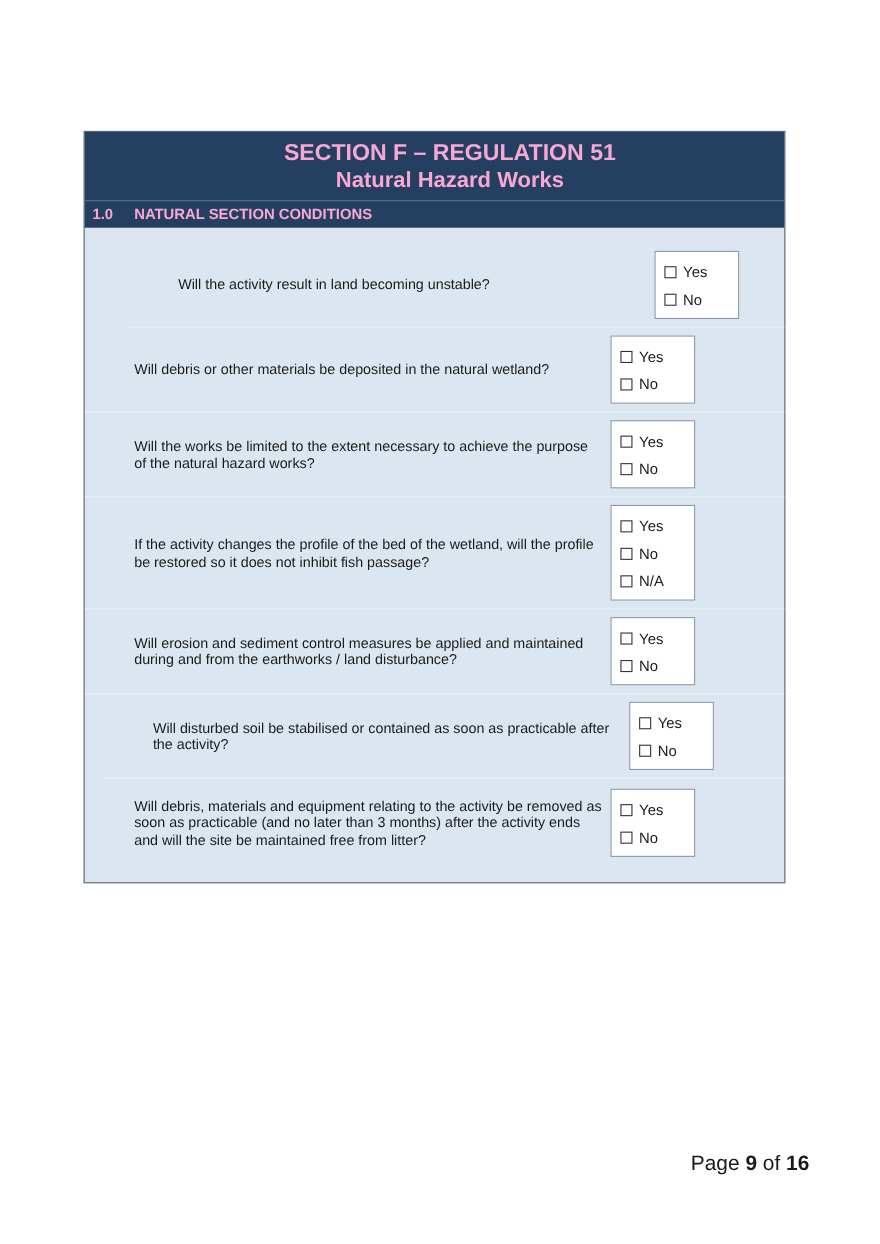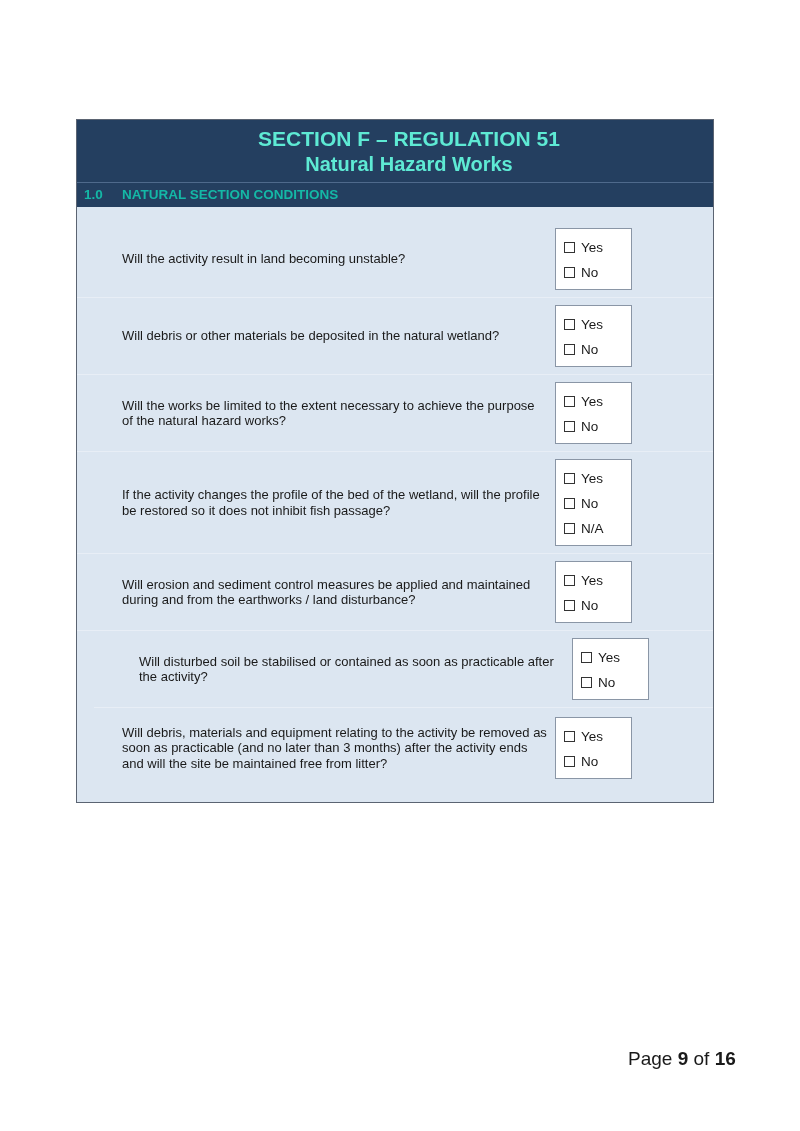--- a/index.html
+++ b/index.html
@@ -4,25 +4,25 @@
 <style>
   html, body { margin: 0; padding: 0; }
   body {
     width: 800px; height: 1131px; background: #ffffff; position: relative;
     font-family: "Liberation Sans", sans-serif; color: #1a1a1a;
   }
   .form {
     position: absolute; left: 76px; top: 119px; width: 638px;
     border: 1px solid #5b6472; background: #dce6f1; box-sizing: border-box;
   }
-  .hdr { background: #243f60; color: #5eead4; text-align: center; padding-top: 6px; padding-left: 28px; }
+  .hdr { background: #243f60; color: #f9a8d4; text-align: center; padding-top: 6px; padding-left: 28px; }
   .hdr .title { font-size: 21px; font-weight: bold; line-height: 26px; }
   .hdr .subtitle { font-size: 20px; font-weight: bold; line-height: 24px; padding-bottom: 6px; }
   .subhdr {
-    background: #243f60; color: #14b8a6; font-weight: bold; font-size: 13.5px;
+    background: #243f60; color: #f9a8d4; font-weight: bold; font-size: 13.5px;
     height: 24px; line-height: 24px; border-top: 1px solid #4f6a8c; display: flex;
   }
   .subhdr .num { width: 45px; padding-left: 7px; box-sizing: border-box; }
   .rows { padding: 14px 0 14px 0; }
   .row {
     display: flex; align-items: center; border-bottom: 1px solid #e8eef6;
     padding: 0; box-sizing: border-box;
   }
   .row:last-child { border-bottom: none; }
   .q { width: 478px; padding-left: 45px; box-sizing: border-box; font-size: 13px; line-height: 15.5px; padding-right: 6px; }
@@ -46,21 +46,21 @@
 <div class="form">
   <div class="hdr">
     <div class="title">SECTION F – REGULATION 51</div>
     <div class="subtitle">Natural Hazard Works</div>
   </div>
   <div class="subhdr">
     <span class="num">1.0</span>
     <span>NATURAL SECTION CONDITIONS</span>
   </div>
   <div class="rows" id="rows">
-      <div class="row" style="min-height: 74px;">
+      <div class="row" style="min-height: 74px; margin-left: 40px;">
         <div class="q">Will the activity result in land becoming unstable?</div>
         <div class="ans">
           <label class="opt">
             <span class="cb"></span>
             <span>Yes</span>
           </label>
           <label class="opt">
             <span class="cb"></span>
             <span>No</span>
           </label>

